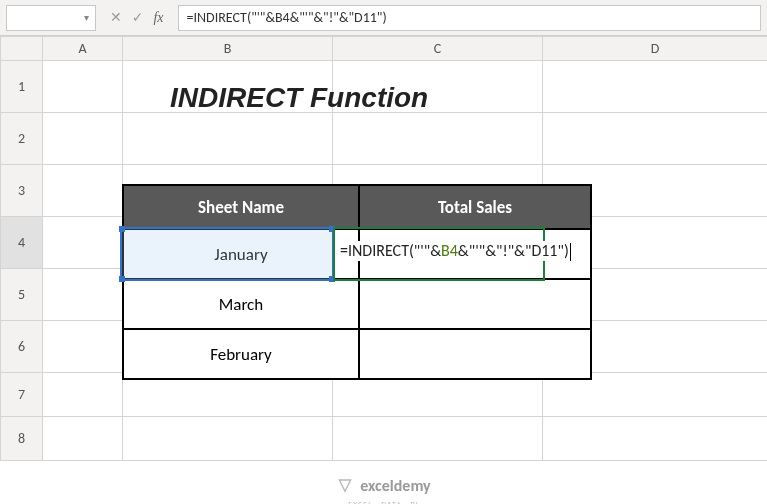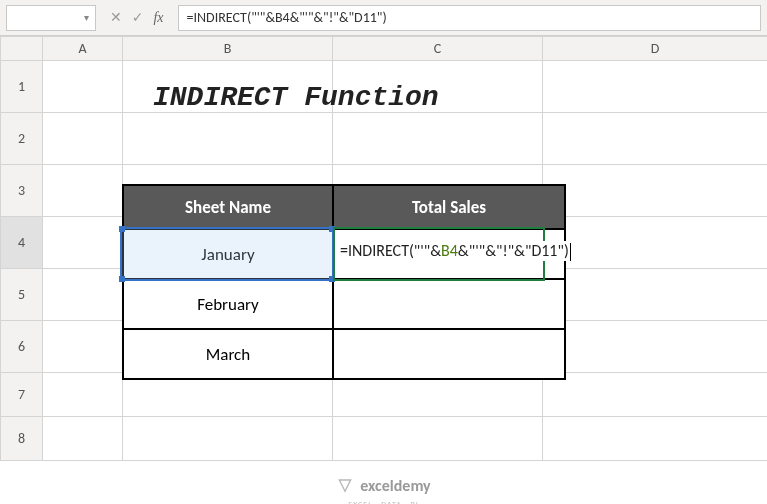--- a/index.html
+++ b/index.html
@@ -108,23 +108,23 @@
   tr.r-tall td, tr.r-tall th.rowhdr { height: 52px; }
 
   
   .rowhdr.active {
     background: #e1e1e1;
   }
 
   
   .title-overlay {
     position: absolute;
-    left: 153px;
+    left: 170px;
     top: 46px;
-    font-family: Liberation Mono, monospace;
+    font-family: Liberation Sans, sans-serif;
     font-size: 28px;
     font-weight: 700;
     font-style: italic;
     color: #222;
   }
 
   
   .data-table {
     position: absolute;
     left: 122px;
@@ -138,21 +138,21 @@
     text-align: center;
     vertical-align: middle;
     background: #fff;
   }
   .data-table th {
     background: #595959;
     color: #fff;
     font-weight: 700;
     height: 44px;
   }
-  .dt-col-b { width: 210px; }
+  .dt-col-b { width: 236px; }
   .dt-col-c { width: 232px; }
 
   
   .sel-b4 {
     position: absolute;
     left: 120px;
     top: 191px;
     width: 214px;
     height: 54px;
     border: 2px solid #3572c6;
@@ -332,25 +332,25 @@
     <tbody>
         <tr>
       <th class="dt-col-b">Sheet Name</th>
       <th class="dt-col-c">Total Sales</th>
     </tr>
     <tr>
       <td>January</td>
       <td></td>
     </tr>
     <tr>
-      <td>February</td>
+      <td>March</td>
       <td></td>
     </tr>
     <tr>
-      <td>March</td>
+      <td>February</td>
       <td></td>
     </tr>
   </tbody>
     </table>
 
   <div class="sel-b4">
     <span class="h1"></span>
       <span class="h2"></span>
   </div>
 

